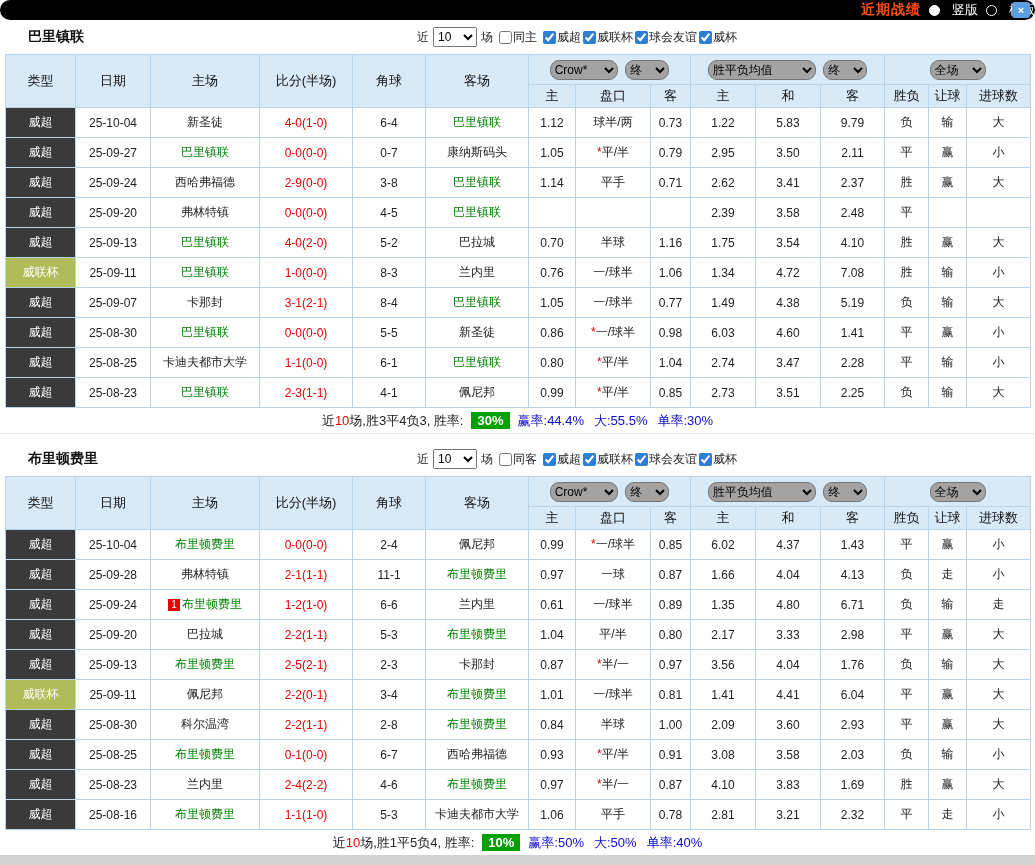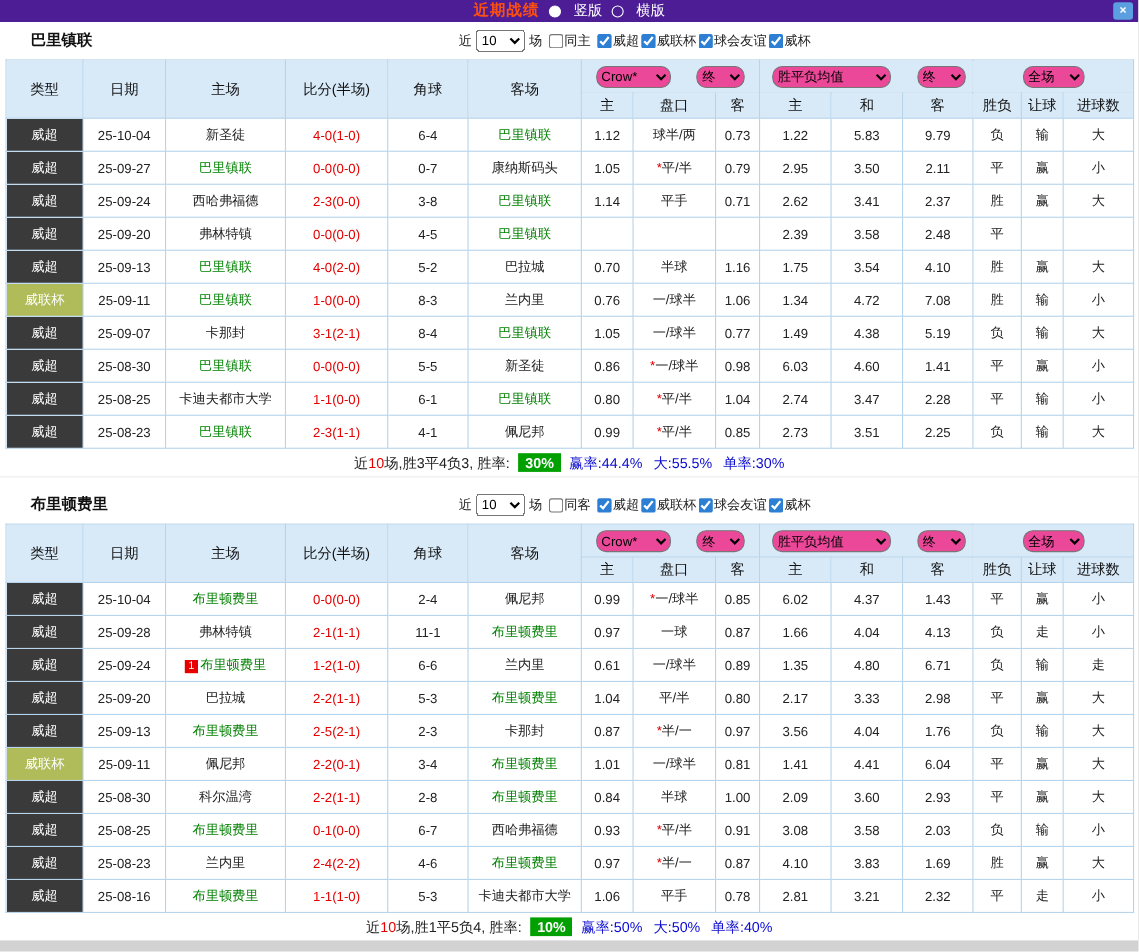--- a/index.html
+++ b/index.html
@@ -1,20 +1,20 @@
 <!DOCTYPE html>
 <html><head>
 <meta charset="utf-8">
 <style>
   * { box-sizing: border-box; }
   body { margin:0; background:#c9c9c9; font-family:"Liberation Sans","DejaVu Sans",sans-serif; }
   .page { width:1035px; height:865px; background:#fff; position:relative; overflow:hidden; }
 
   
-  .top-bar { height:20px; background:#4c1d95; display:flex; align-items:center; justify-content:center; gap:8px; position:relative; }
+  .top-bar { height:20px; background:#000000; display:flex; align-items:center; justify-content:flex-end; gap:8px; position:relative;border-radius:10px; }
   .title { color:#ff4f0f; font-weight:700; font-size:14px; letter-spacing:1px; }
   .radio-opt { display:flex; align-items:center; gap:12px; color:#fff; font-size:13px; cursor:pointer; }
   .radio-dot { width:11px; height:11px; border-radius:50%; border:1px solid #fff; background:transparent; display:inline-block; }
   .radio-dot.filled { background:#fff; }
   .close-btn { position:absolute; right:5px; top:2px; width:18px; height:16px; border-radius:3px; background:#5c9fe0; color:#fff; font-size:11px; line-height:16px; text-align:center; font-weight:bold; cursor:pointer; }
 
   
   .section { margin-top:0; }
   .sec-head { height:34px; display:flex; align-items:center; padding:0 10px 0 28px; }
   .team-name { font-size:14px; font-weight:700; color:#111; }
@@ -23,21 +23,21 @@
   .chk { display:flex; align-items:center; cursor:pointer; }
   .chk input { width:13px; height:13px; margin:0 1px 0 2px; accent-color:#2c7fd2; }
   .league-filters { display:flex; align-items:center; }
 
   
   table.grid { width:1025px; margin:0 5px; border-collapse:collapse; table-layout:fixed; }
   .grid th, .grid td { border:1px solid #b6d4ec; text-align:center; white-space:nowrap; overflow:hidden; padding:0 1px; }
   .grid thead th { background:#d8e9f8; font-weight:400; font-size:13px; color:#111; }
   .grid tr.h1 th { height:30px; }
   .grid tr.h2 th { height:23px; }
-  .grid thead select { font-size:12px; height:20px; background:#ec4899; margin:0 10px; vertical-align:middle;border-radius:9px; }
+  .grid thead select { font-size:12px; height:20px; background:#a3a3a3; margin:0 2px; vertical-align:middle;border-radius:9px; }
   .sel-w1 { width:68px; } .sel-w2 { width:44px; } .sel-w3 { width:108px; } .sel-w4 { width:56px; } .count-select { width:44px; }
   .grid td { height:30px; font-size:12px; color:#222; background:#fff; }
   td.type-c { background:#3a3a3a; color:#fff; }
   td.type-c.cup { background:#b0bc59; }
   td.score { color:#e60000; }
   .num { color:#235b9e; }
   .team { color:#222; }
   .team.focus { color:#008000; }
   .badge { display:inline-block; background:#e60000; color:#fff; width:12px; height:12px; line-height:12px; font-size:10px; margin-right:2px; }
   .star { color:#e60000; }
@@ -186,21 +186,21 @@
               <td class="num">3.50</td>
               <td class="num">2.11</td>
               <td class="c-blue">平</td>
               <td class="c-red">赢</td>
               <td class="c-green">小</td>
             </tr>
             <tr>
               <td class="type-c">威超</td>
               <td>25-09-24</td>
               <td><span class="team">西哈弗福德</span></td>
-              <td class="score">2-3(0-0)</td>
+              <td class="score">2-9(0-0)</td>
               <td class="num">3-8</td>
               <td><span class="team focus">巴里镇联</span></td>
               <td class="num">1.14</td>
               <td class="num">平手</td>
               <td class="num">0.71</td>
               <td class="num">2.62</td>
               <td class="num">3.41</td>
               <td class="num">2.37</td>
               <td class="c-red">胜</td>
               <td class="c-red">赢</td>

